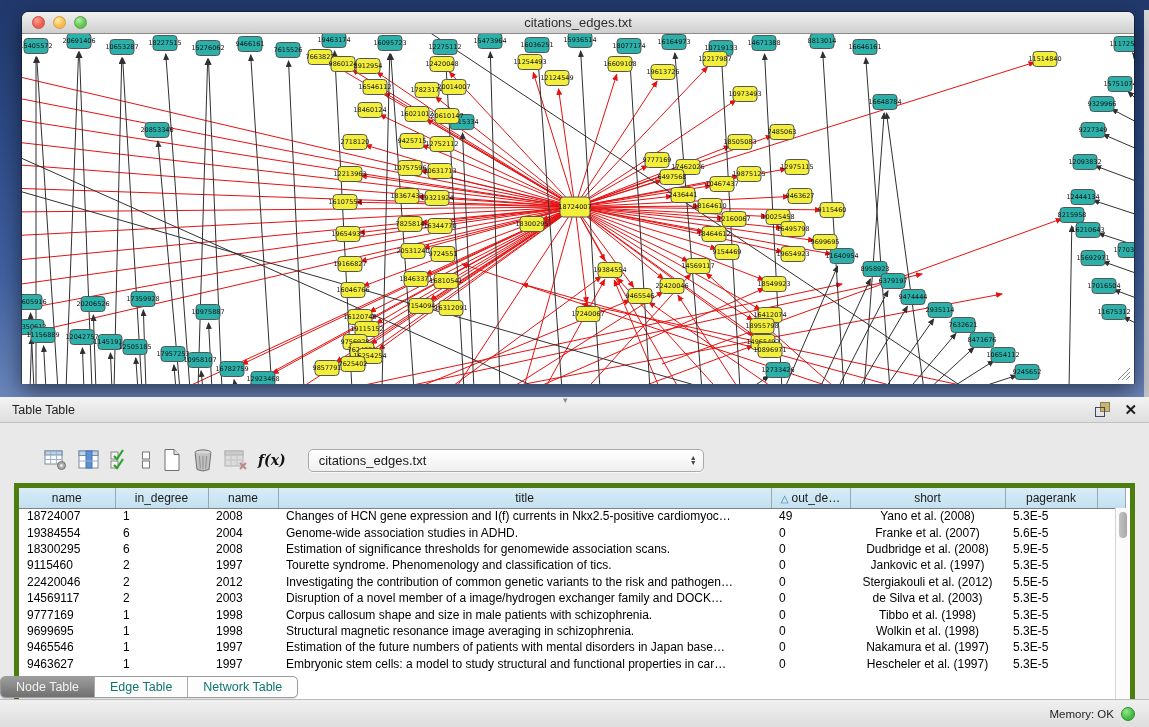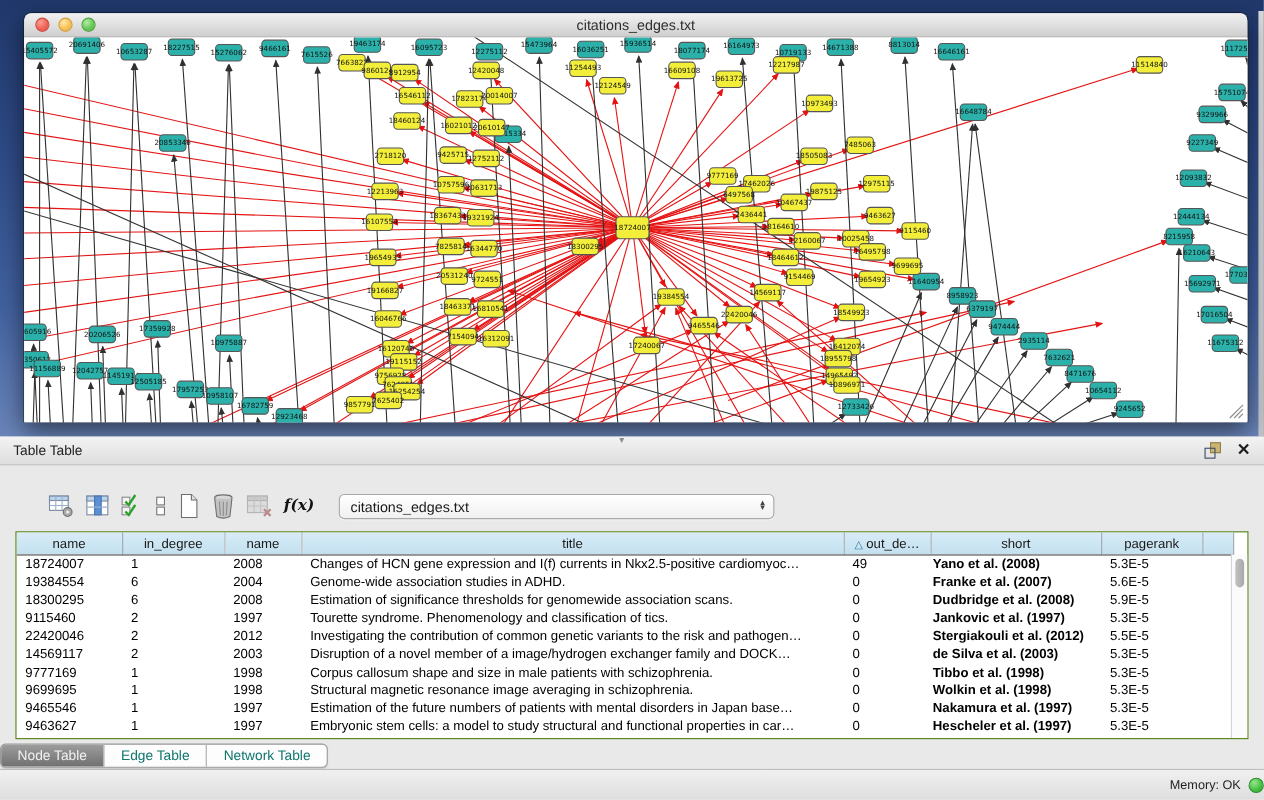--- a/index.html
+++ b/index.html
@@ -67,36 +67,36 @@
   .combo{
     margin-left:12px;width:396px;height:23px;border:1px solid #a9a9a9;border-radius:5px;
     background:linear-gradient(180deg,#ffffff,#f0f0f0);
     display:flex;align-items:center;padding:0 6px 0 10px;box-sizing:border-box;
     font-size:13px;color:#1a1a1a;box-shadow:0 1px 0 rgba(255,255,255,.7);
   }
   .combo .val{flex:1;white-space:nowrap;overflow:hidden;}
   .combo .arrows{display:flex;flex-direction:column;line-height:5px;font-size:7px;color:#444;}
   
   .table-wrap{
-    position:absolute;left:14px;top:86px;width:1121px;height:189px;
-    background:#fff;border:1px solid #4d7c0f;box-sizing:border-box;overflow:hidden;
+    position:absolute;left:14px;top:86px;width:1121px;height:243px;
+    background:#fff;border:5px solid #4d7c0f;box-sizing:border-box;overflow:hidden;
   }
   table.grid{border-collapse:collapse;table-layout:fixed;width:1106px;}
   table.grid th{
     height:20px;background:linear-gradient(180deg,#d8ecf7,#c3e0ef);
     border-right:1px solid #9aa7ad;border-bottom:1px solid #808080;
     font-size:12px;font-weight:normal;color:#1a1a1a;text-align:center;
     overflow:hidden;white-space:nowrap;padding:0 4px;box-sizing:border-box;
   }
   table.grid th .sort{color:#2f7fa5;font-size:10px;margin-right:3px;}
   table.grid td{
     height:16.4px;font-size:12px;color:#000;white-space:nowrap;overflow:hidden;
     padding:0 4px 0 8px;box-sizing:border-box;
   }
-  table.grid td:nth-child(6){padding:0 2px;font-weight:bold;}
+  table.grid td:nth-child(6){text-align:center;padding:0 2px;}
   .vscroll{
     position:absolute;right:0;top:20px;bottom:0;width:14px;
     background:#fbfbfb;border-left:1px solid #d4d4d4;
   }
   .vscroll .thumb{
     position:absolute;left:2.5px;top:4px;width:8px;height:26px;border-radius:5px;
     background:linear-gradient(90deg,#c2c2c2,#a8a8a8);
   }
   
   .tabs-row{position:absolute;left:0;right:0;top:279px;display:flex;justify-content:flex-start;}
@@ -110,21 +110,21 @@
   .seg .tab:first-child{border-left:none;}
   .seg .tab.sel{
     background:linear-gradient(180deg,#9d9d9d,#707070);color:#f2f2f2;
   }
   
   .status-bar{
     position:absolute;left:0;right:0;bottom:0;height:27px;
     background:linear-gradient(180deg,#f0f0f0,#dedede);
     border-top:1px solid #bcbcbc;
     display:flex;align-items:center;justify-content:flex-end;
-    gap:7px;font-size:11.5px;color:#1f1f1f;
+    padding-right:14px;gap:7px;font-size:11.5px;color:#1f1f1f;
   }
   .mem-dot{
     width:14px;height:14px;border-radius:50%;
     background:radial-gradient(circle at 35% 30%,#96e68c,#3cba3c 65%);
     border:1px solid #2e8b2e;box-sizing:border-box;
   }
 </style>
 </head>
 <body>
 

